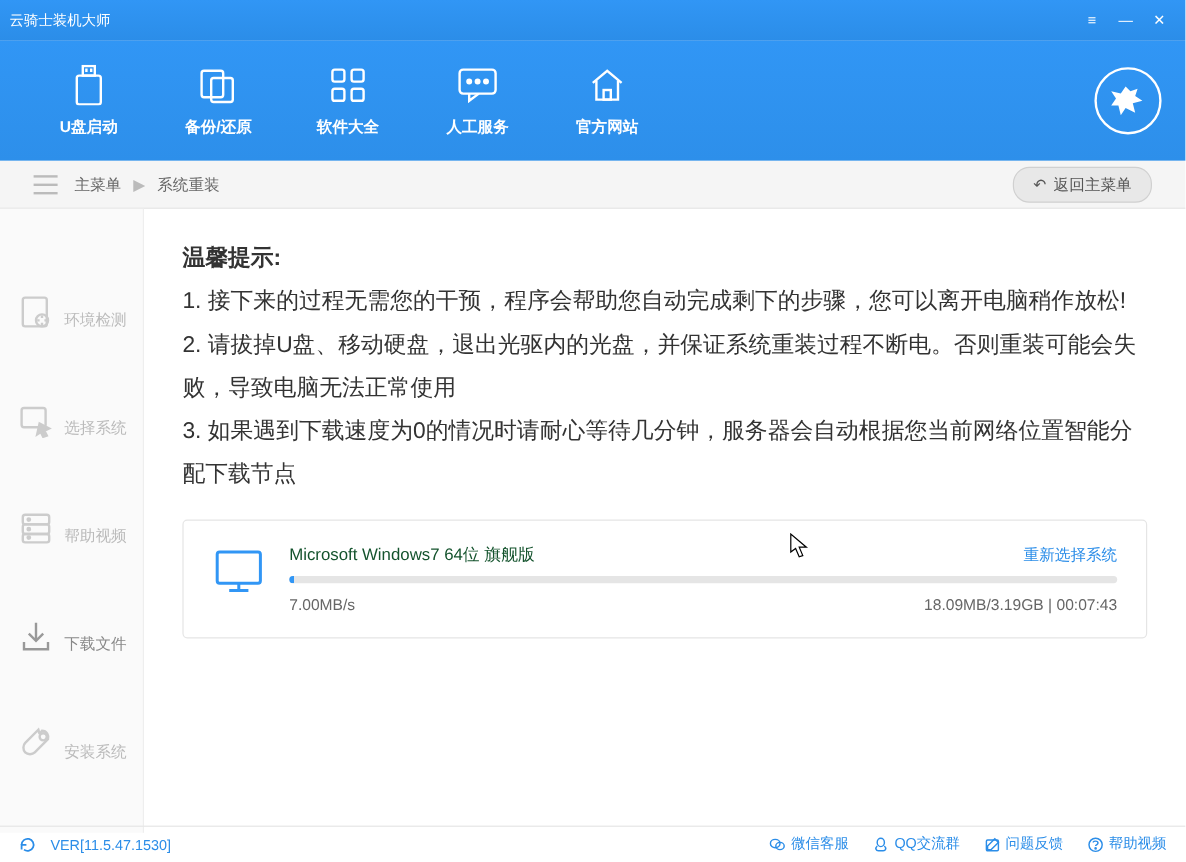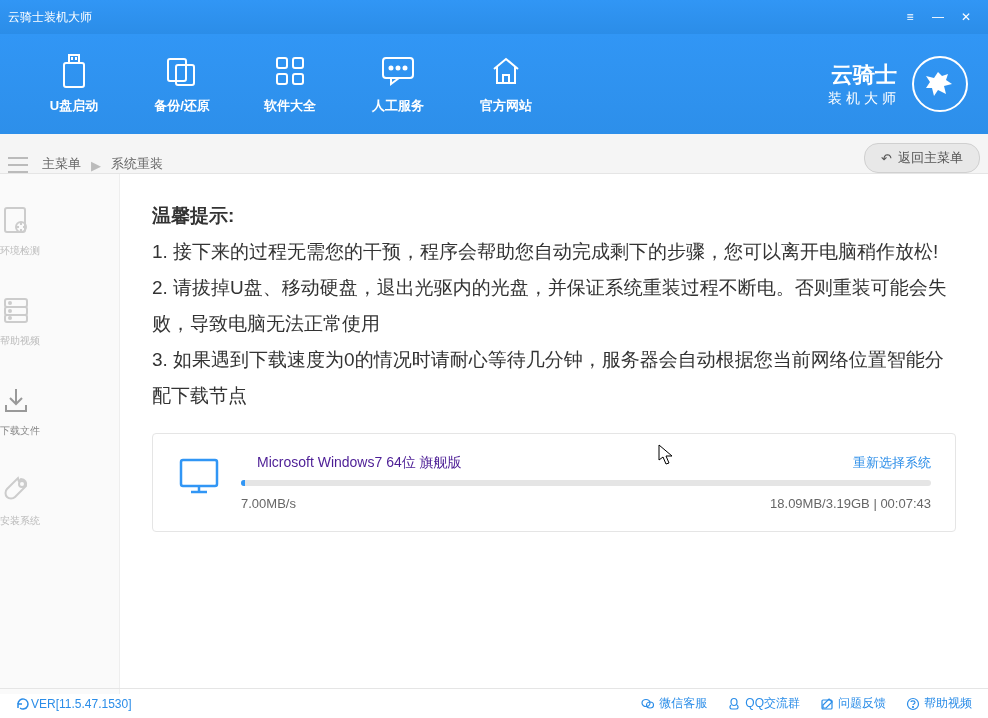--- a/index.html
+++ b/index.html
@@ -13,49 +13,49 @@
     .nav-item { width: 100px; height: 90px; display: flex; flex-direction: column; align-items: center; justify-content: center; cursor: pointer; border-radius: 4px; margin: 0 4px; font-weight: bold; }
     .nav-item.active { background: rgba(255,255,255,0.25); }
     .nav-icon { width: 36px; height: 36px; margin-bottom: 8px; display: flex; align-items: center; justify-content: center; }
     .nav-label { font-size: 13px; }
     .brand { margin-left: auto; display: flex; align-items: center; gap: 12px; }
     .brand-text { text-align: center; }
     .brand-title { font-size: 22px; font-weight: bold; }
     .brand-sub { font-size: 14px; letter-spacing: 4px; }
     .brand-logo { width: 56px; height: 56px; border: 2px solid #fff; border-radius: 50%; display: flex; align-items: center; justify-content: center; }
     
-    .breadcrumb-bar { height: 40px; background: #f5f5f5; border-bottom: 1px solid #e5e5e5; display: flex; align-items: flex-end; padding: 0 8px; font-size: 13px; color: #666; }
+    .breadcrumb-bar { height: 40px; background: #f5f5f5; border-bottom: 1px solid #e5e5e5; display: flex; align-items: center; padding: 0 28px; font-size: 13px; color: #666; }
     .bc-icon { width: 20px; height: 16px; margin-right: 8px; display: flex; flex-direction: column; justify-content: space-between; }
     .bc-line { height: 2px; background: #bbb; }
     .bc-item { cursor: pointer; padding: 0 6px; }
     .bc-sep { color: #bbb; margin: 0 4px; }
     .bc-back { margin-left: auto; background: #e8e8e8; border: 1px solid #d0d0d0; border-radius: 14px; padding: 5px 16px; cursor: pointer; font-size: 13px; display: flex; align-items: center; gap: 6px; color: #555; }
     
     .body { display: flex; height: 520px; }
     .sidebar { width: 120px; background: #fafafa; border-right: 1px solid #eee; padding-top: 12px; }
-    .side-item { height: 90px; display: flex; flex-direction: column; align-items: flex-start; justify-content: center; color: #bbb; cursor: default; font-size: 10px; gap: 8px; }
+    .side-item { height: 90px; display: flex; flex-direction: row; align-items: flex-end; justify-content: center; color: #bbb; cursor: default; font-size: 13px; gap: 8px; }
     .side-item.current { color: #888; }
     .side-icon { width: 32px; height: 32px; display: flex; align-items: center; justify-content: center; }
     
     .content { flex: 1; padding: 24px 32px; }
     .tips { font-size: 19px; color: #333; line-height: 1.9; margin-bottom: 18px; }
     .tips-title { font-weight: bold; }
     
     .dl-card { border: 1px solid #e5e5e5; border-radius: 4px; padding: 20px 24px; display: flex; gap: 20px; align-items: flex-start; }
     .dl-icon { width: 44px; height: 44px; flex-shrink: 0; }
     .dl-main { flex: 1; }
     .dl-top { display: flex; justify-content: space-between; align-items: center; margin-bottom: 8px; }
-    .dl-title { font-size: 14px; color: #4c1d95; margin-left: 16px; }
+    .dl-title { font-size: 14px; color: #14532d; }
     .dl-reselect { color: #2b8de8; font-size: 13px; cursor: pointer; }
     .progress { height: 6px; background: #e5e5e5; border-radius: 3px; margin-bottom: 10px; overflow: hidden; }
     .progress-bar { height: 100%; background: #3196f5; width: 0.6%; }
     .dl-bottom { display: flex; justify-content: space-between; font-size: 13px; color: #666; }
     
     .footer { position: absolute; bottom: 0; left: 0; right: 0; height: 30px; border-top: 1px solid #e5e5e5; display: flex; align-items: center; padding: 0 16px; font-size: 12px; color: #2b8de8; }
-    .ver { display: flex; align-items: center; gap: 1px; cursor: pointer; }
+    .ver { display: flex; align-items: center; gap: 12px; cursor: pointer; }
     .footer-links { margin-left: auto; display: flex; gap: 20px; }
     .footer-link { display: flex; align-items: center; gap: 4px; cursor: pointer; text-align: center; }
     
     svg { display: block; }
     .cursor { position: absolute; left: 658px; top: 444px; pointer-events: none; }
   </style>
 </head>
 <body>
 
 <div class="titlebar">
@@ -119,24 +119,20 @@
     <div class="nav-icon">
       <svg width="32" height="32" viewBox="0 0 32 32" fill="none" stroke="#fff" stroke-width="2">
           <path d="M4 14 L16 4 L28 14"></path>
           <path d="M7 12 L7 28 L25 28 L25 12"></path>
           <rect x="13" y="20" width="6" height="8"></rect>
         </svg>
     </div>
     <span class="nav-label">官方网站</span>
   </div>
   <div class="brand">
-    <div class="brand-text">
-      <div class="brand-title">云骑士</div>
-      <div class="brand-sub">装机大师</div>
-    </div>
     <div class="brand-logo">
       <svg width="40" height="40" viewBox="0 0 40 40" fill="#fff">
           <path d="M18 8 L22 12 L28 10 L26 16 L32 20 L24 22 L26 30 L18 26 L14 32 L12 24 L6 24 L10 18 L6 12 L14 14 Z"></path>
         </svg>
     </div>
   </div>
 </div>
 
 <div class="breadcrumb-bar">
   <div class="bc-icon">
@@ -157,20 +153,29 @@
   <div class="sidebar">
     <div class="side-item">
       <div class="side-icon">
         <svg width="30" height="30" viewBox="0 0 30 30" fill="none" stroke="#ccc" stroke-width="2">
             <rect x="4" y="3" width="20" height="24" rx="2"></rect>
             <circle cx="20" cy="22" r="5"></circle>
             <path d="M20 18 L20 20 M20 24 L20 26 M16 22 L18 22 M22 22 L24 22"></path>
           </svg>
       </div>
       <span>环境检测</span>
+    </div>
+    <div class="side-item">
+      <div class="side-icon">
+        <svg width="30" height="30" viewBox="0 0 30 30" fill="none" stroke="#ccc" stroke-width="2">
+            <rect x="3" y="5" width="20" height="16" rx="2"></rect>
+            <path d="M18 18 L26 22 L22 24 L24 28 L21 29 L19 25 L16 27 Z" fill="#ccc"></path>
+          </svg>
+      </div>
+      <span>选择系统</span>
     </div>
     <div class="side-item">
       <div class="side-icon">
         <svg width="30" height="30" viewBox="0 0 30 30" fill="none" stroke="#ccc" stroke-width="2">
             <rect x="4" y="4" width="22" height="8" rx="2"></rect>
             <rect x="4" y="12" width="22" height="8" rx="2"></rect>
             <rect x="4" y="20" width="22" height="7" rx="2"></rect>
             <circle cx="9" cy="8" r="1" fill="#ccc"></circle>
             <circle cx="9" cy="16" r="1" fill="#ccc"></circle>
             <circle cx="9" cy="23" r="1" fill="#ccc"></circle>

